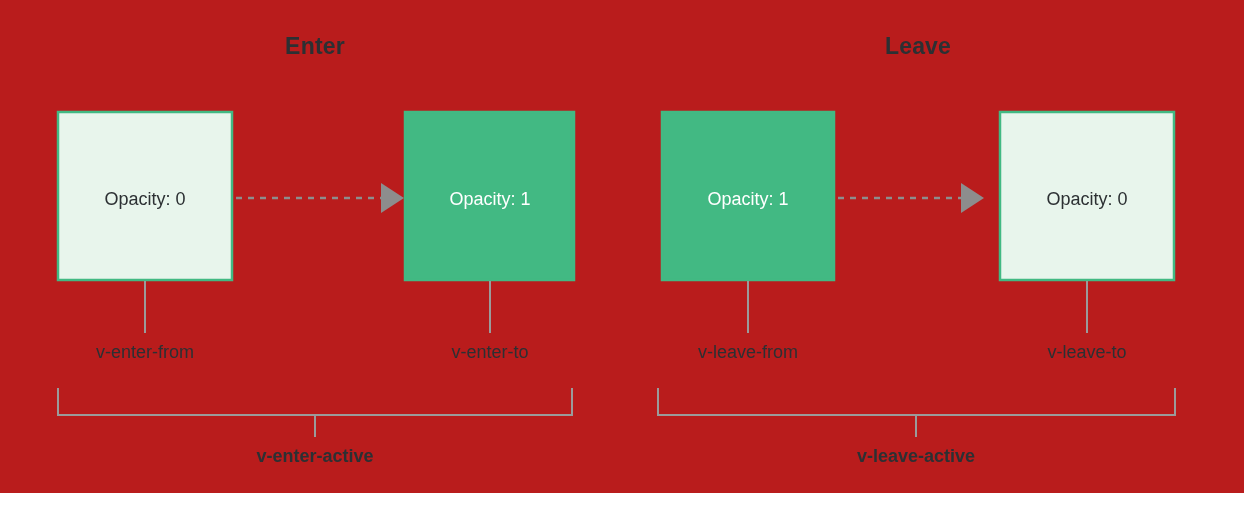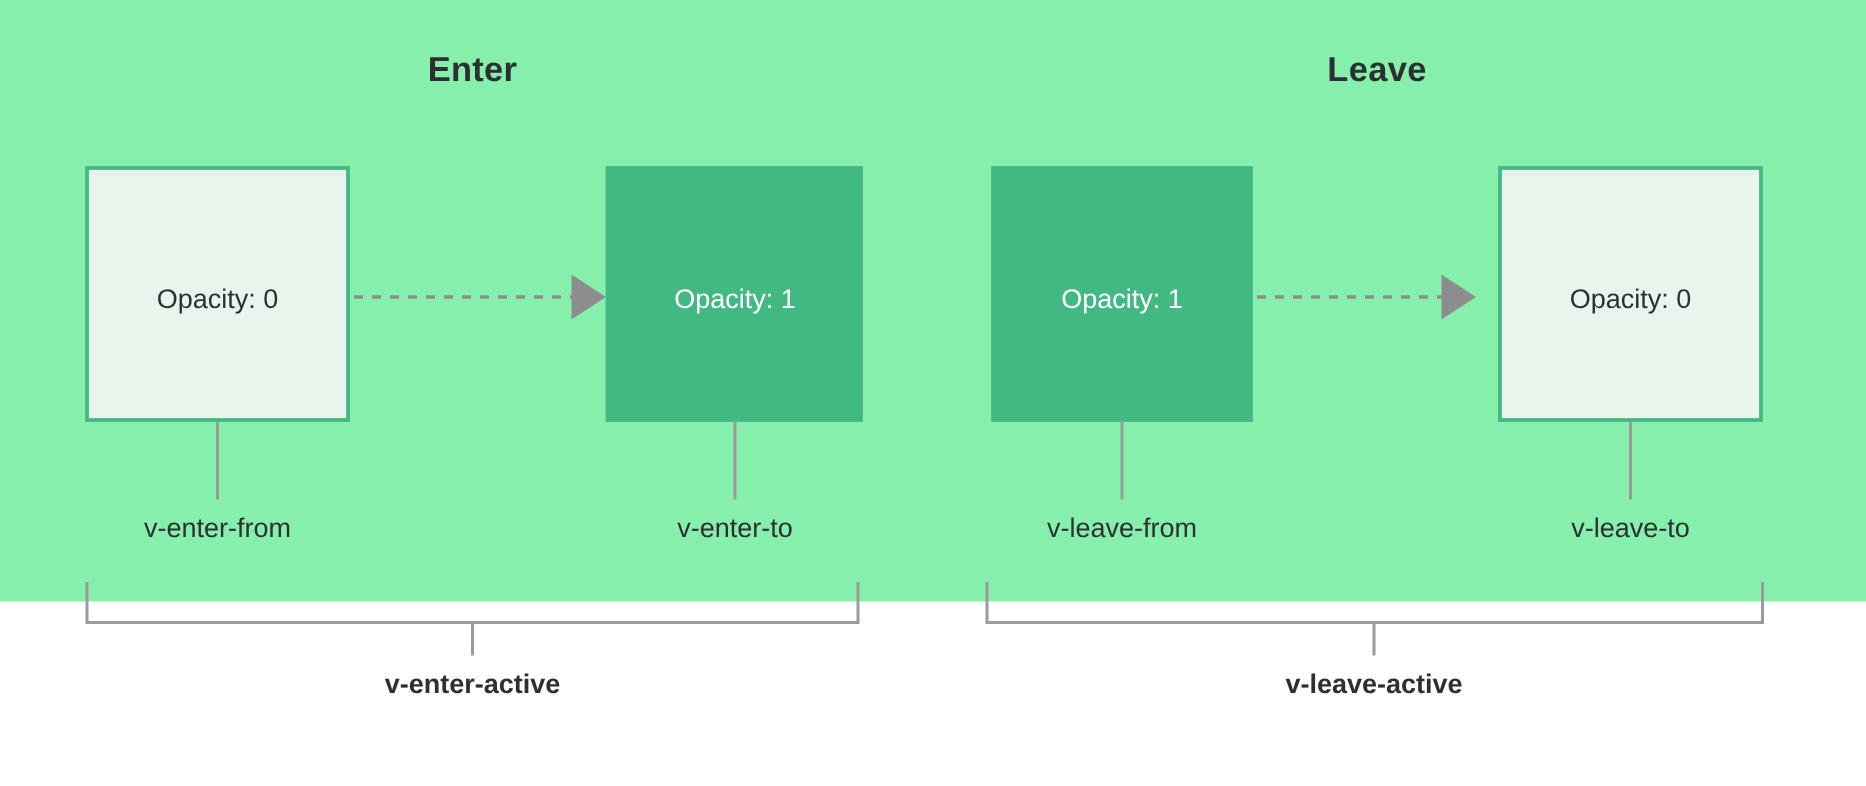--- a/index.html
+++ b/index.html
@@ -10,22 +10,22 @@
   }
   body {
     width: 1244px;
     height: 524px;
     font-family: "Liberation Sans", "DejaVu Sans", sans-serif;
     overflow: hidden;
   }
   #diagram-root {
     position: relative;
     width: 1244px;
-    height: 401px;
-    background: #86efac;
+    height: 493px;
+    background: #b91c1c;
   }
   svg.diagram {
     display: block;
     width: 1244px;
     height: 524px;
   }
   .phase-title {
     font-family: "Liberation Sans", "DejaVu Sans", sans-serif;
     font-size: 23px;
     font-weight: bold;

